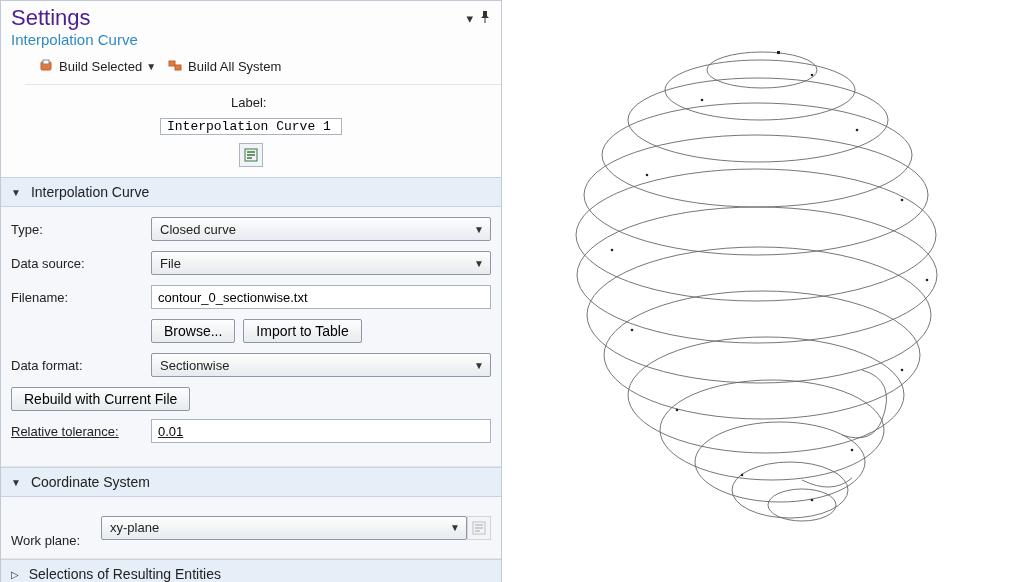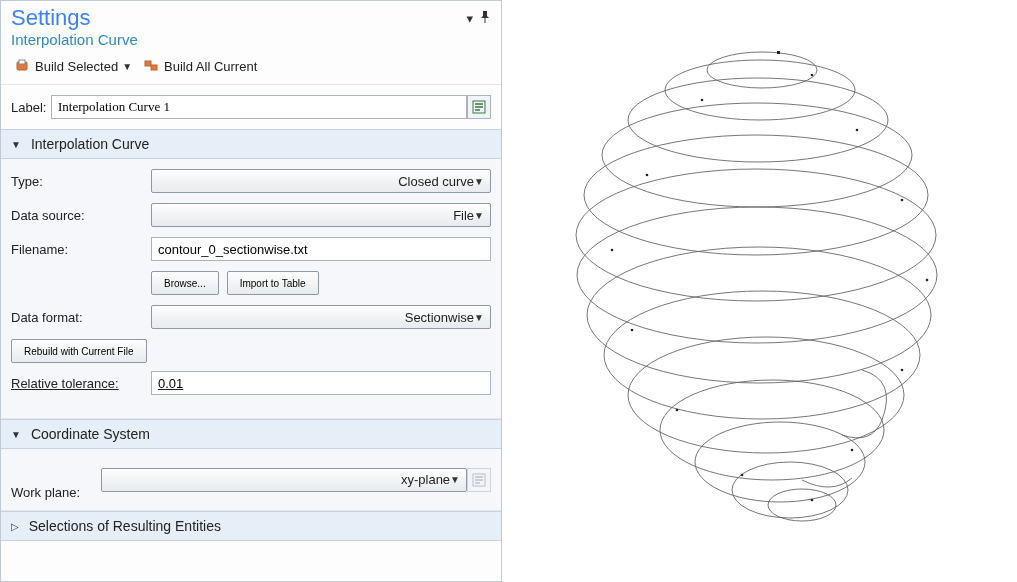--- a/index.html
+++ b/index.html
@@ -25,71 +25,74 @@
       background: #fff;
     }
     .header-row {
       display: flex;
       align-items: center;
       justify-content: space-between;
       padding: 4px 10px 0 10px;
     }
     .title {
       font-size: 22px;
-      color: #3b82f6;
+      color: #4c1d95;
       font-weight: 400;
     }
     .subtitle {
       font-size: 15px;
       color: #2e8bc0;
       padding: 0 10px 4px 10px;
     }
     .titlebar-icons {
       display: flex;
       align-items: center;
       gap: 6px;
       color: #333;
     }
     .toolbar {
       display: flex;
       align-items: center;
       gap: 4px;
       padding: 4px 10px 8px 10px;
       border-bottom: 1px solid #e6e6e6;
+      margin-left: 24px;
     }
     .toolbar-item {
       display: flex;
       align-items: center;
       gap: 4px;
       padding: 2px 4px;
       cursor: pointer;
     }
     .icon-sm {
       width: 16px;
       height: 16px;
       display: inline-flex;
       align-items: center;
       justify-content: center;
     }
     .label-row {
       display: flex;
       align-items: center;
+      gap: 8px;
       padding: 10px 10px;
+      flex-direction: column;
     }
     .label-row label {
       min-width: 40px;
     }
     input[type=text].textfield {
       flex: 1;
       height: 24px;
       border: 1px solid #a8b4c2;
       background: #fff;
       padding: 0 6px;
       font-size: 13px;
-      font-family: Liberation Serif, serif;
+      font-family: Liberation Mono, monospace;
     }
     .icon-btn {
       width: 24px;
       height: 24px;
       border: 1px solid #a8b4c2;
       background: #f0f3f7;
       display: inline-flex;
       align-items: center;
       justify-content: center;
       cursor: pointer;
@@ -119,40 +122,40 @@
     .form-row > .lbl {
       width: 140px;
     }
     .dd {
       flex: 1;
       height: 24px;
       border: 1px solid #8c98a6;
       background: linear-gradient(#fdfdfd,#e7ebef);
       display: flex;
       align-items: center;
-      justify-content: flex-end;
+      justify-content: space-between;
       padding: 0 6px 0 8px;
       cursor: pointer;
       border-radius: 2px;
     }
     .textfield2 {
       flex: 1;
       height: 24px;
       border: 1px solid #a8b4c2;
       background: #fff;
       padding: 0 6px;
       font-size: 13px;
       font-family: inherit;
     }
     .btn {
       height: 24px;
       border: 1px solid #8c98a6;
       background: linear-gradient(#fdfdfd,#e7ebef);
       padding: 0 12px;
-      font-size: 10px;
+      font-size: 14px;
       font-family: inherit;
       cursor: pointer;
       border-radius: 2px;
     }
     .btn-row {
       display: flex;
       gap: 8px;
     }
     .chev { font-size: 10px; color: #333; }
     svg.wire { width: 100%; height: 100%; }
@@ -187,21 +190,21 @@
       <span>Build Selected</span>
       <span class="chev">▼</span>
     </div>
     <div class="toolbar-item">
       <span class="icon-sm">
         <svg width="16" height="16" viewBox="0 0 16 16">
             <rect x="1" y="3" width="6" height="5" fill="#e07b3f" stroke="#c06030"></rect>
             <rect x="7" y="7" width="6" height="5" fill="#e07b3f" stroke="#c06030"></rect>
           </svg>
       </span>
-      <span>Build All Current</span>
+      <span>Build All System</span>
     </div>
   </div>
 
   <div class="label-row">
     <label>Label:</label>
     <input type="text" class="textfield" value="Interpolation Curve 1" style="">
     <span class="icon-btn">
       <svg width="14" height="14" viewBox="0 0 14 14">
           <rect x="1" y="1" width="12" height="12" fill="none" stroke="#3a7a3a"></rect>
           <path d="M3 4 H11 M3 7 H11 M3 10 H8" stroke="#3a7a3a" stroke-width="1.5"></path>

